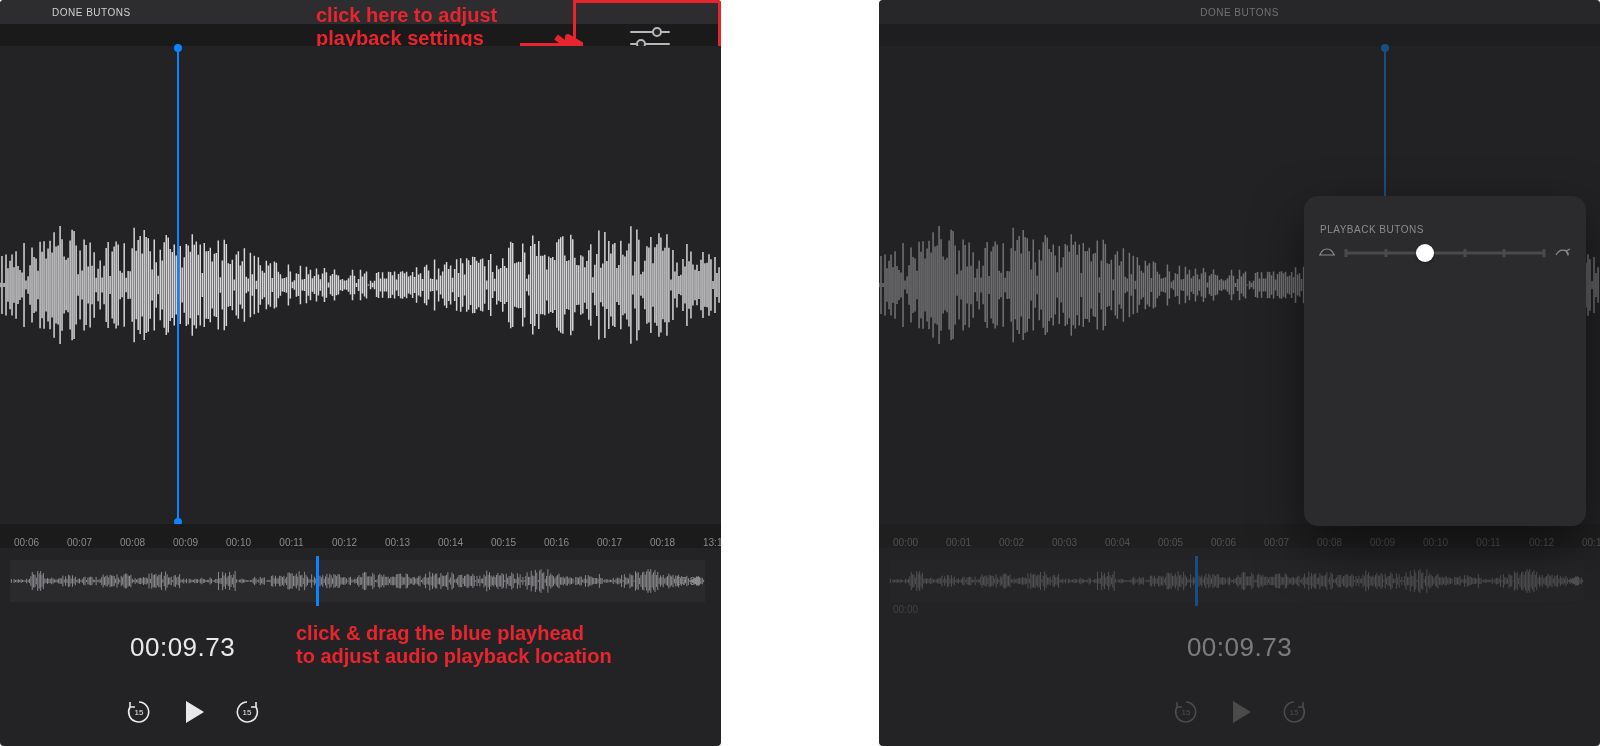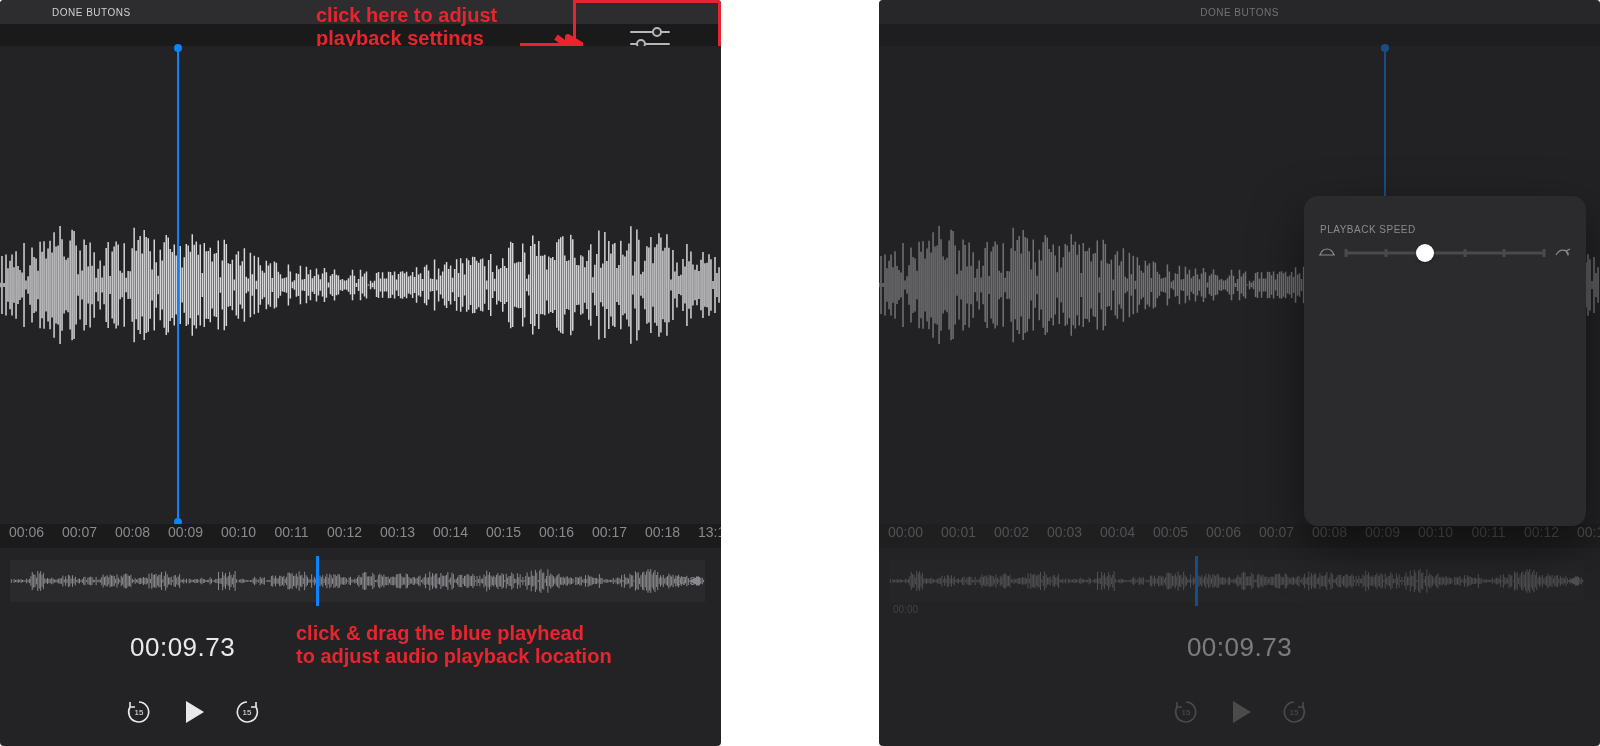--- a/index.html
+++ b/index.html
@@ -50,22 +50,22 @@
   .playhead::before, .playhead::after {
     content:""; position:absolute; left:50%; transform:translateX(-50%);
     width:8px; height:8px; background:#0a84ff; border-radius:50%;
   }
   .playhead::before { top:-2px; }
   .playhead::after  { bottom:-2px; }
 
   .ruler {
     position: absolute; top: 524px; left: 0; right: 0; height: 24px;
     background: #1b1b1c;
-    display: flex; align-items: flex-start;
-    color: #8a8a8e; font-size: 14px;
+    display: flex; align-items: flex-end;
+    color: #8a8a8e; font-size: 10px;
     overflow: hidden;
   }
   .ruler .tick { flex: 0 0 auto; width: 53px; text-align: center; }
 
   .miniwave {
     position: absolute; top: 560px; left: 10px; right: 16px; height: 42px;
     background: #2a2a2c;
   }
   .miniwave svg { position:absolute; inset:0; width:100%; height:100%; }
   .mini-playhead {
@@ -343,21 +343,21 @@
                 <path d="M22 3 L22 8 L17 8"></path>
               </g>
               <text x="13" y="16" text-anchor="middle" font-size="8" fill="#e9e9ea">15</text>
             </svg>
         </div>
       </div>
     </div>
 
     <div class="popover">
 
-      <div class="section-label">PLAYBACK SPEED</div>
+      <div class="section-label">PLAYBACK BUTONS</div>
       <div class="slider-row">
         <span class="turtle">
           <svg width="18" height="12" viewBox="0 0 18 12">
               <path d="M2 9 Q4 3 9 3 Q14 3 16 9 Z M1 9 L17 9" fill="none" stroke="#8a8a8e" stroke-width="1.2"></path>
             </svg>
         </span>
         <div class="slider">
           <div class="track"></div>
           <div class="tickdot" style="left:0%"></div>
           <div class="tickdot" style="left:20%"></div>

